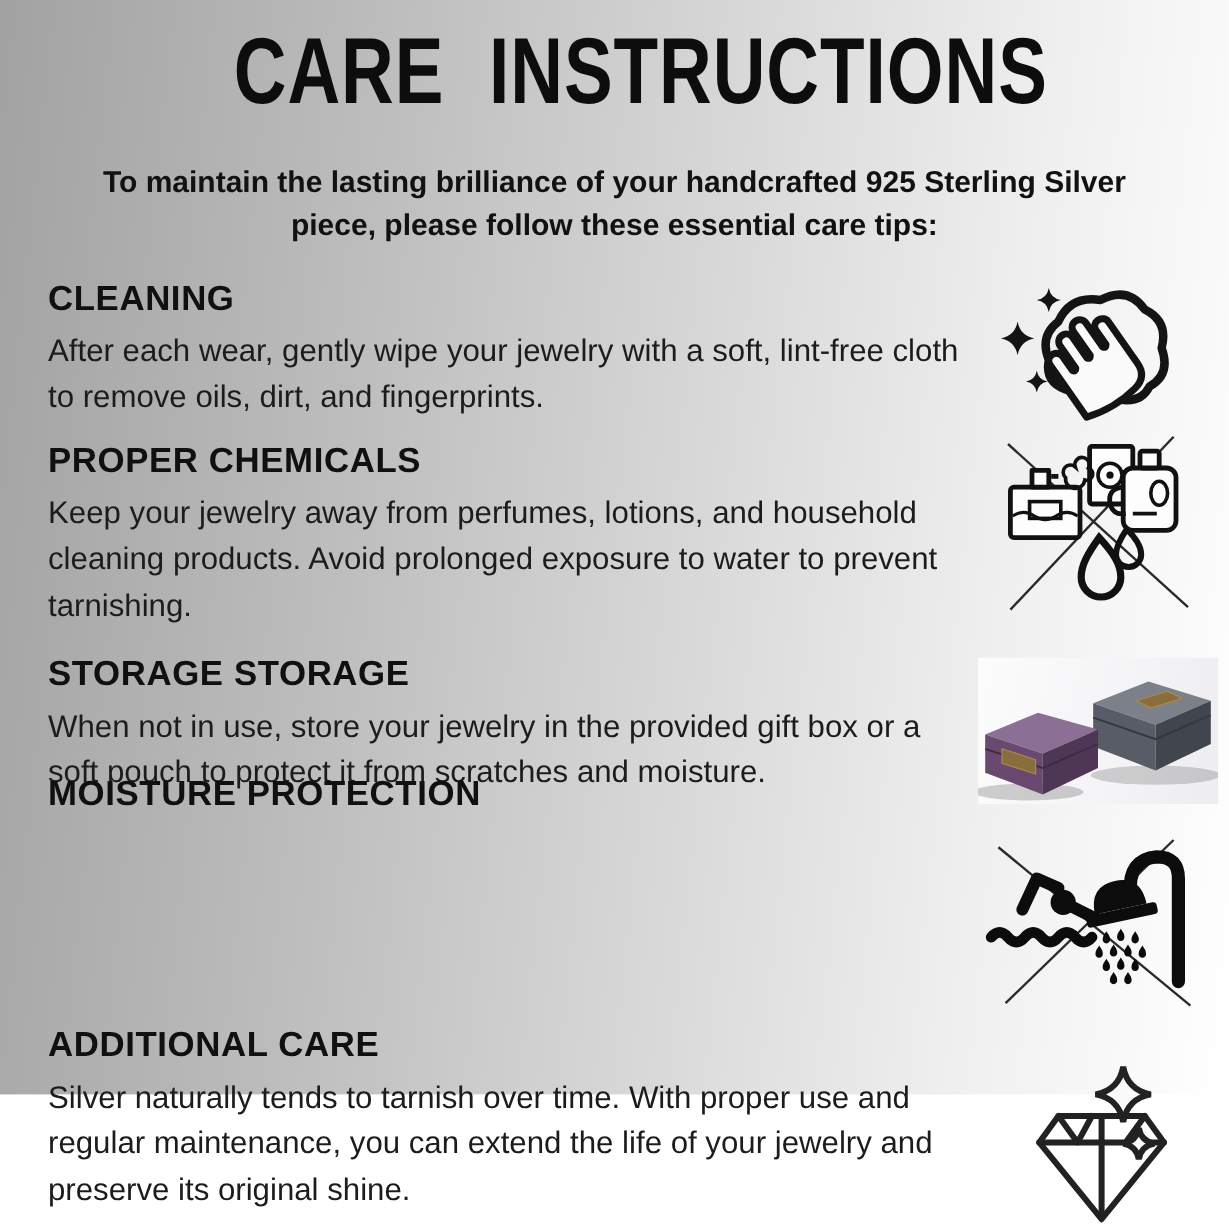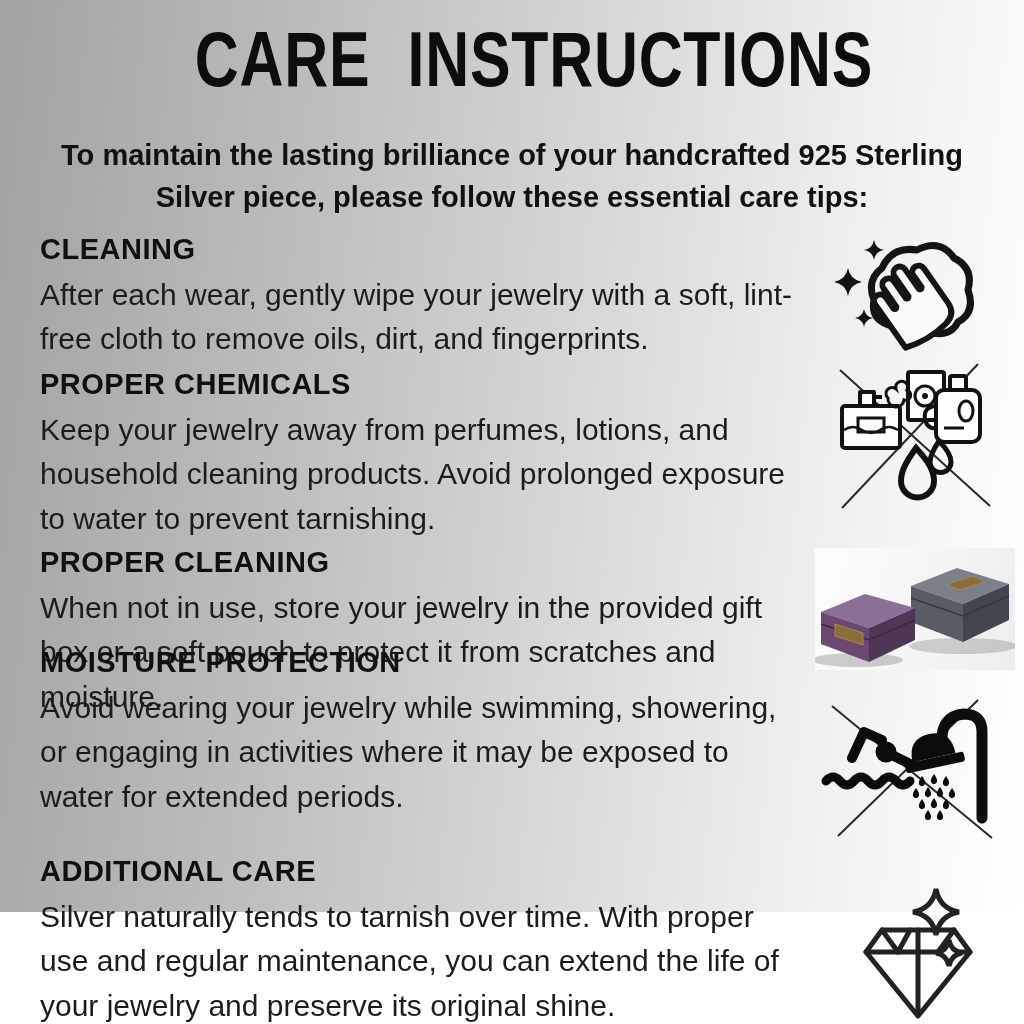--- a/index.html
+++ b/index.html
@@ -12,25 +12,25 @@
     padding-left:44px;
   }
   .title{
     position:absolute;top:14px;left:0;right:0;margin:0;
     text-align:center;font-size:78px;font-weight:800;letter-spacing:1px;
     word-spacing:0.32em;transform:scaleX(0.78);transform-origin:center;
     color:#0d0d0d;white-space:nowrap;
   }
   .intro{
     position:absolute;top:134px;left:52px;width:920px;margin:0;
-    text-align:center;font-size:29px;font-weight:700;line-height:1.45;color:#111;
+    text-align:center;font-size:25px;font-weight:700;line-height:1.45;color:#111;
   }
   .sec{position:absolute;left:40px;width:770px;text-align:left;}
   .sec h2{margin:0 0 7px 0;font-size:29px;font-weight:800;letter-spacing:0.5px;color:#101010;}
-  .sec p{margin:0;font-size:30px;font-weight:400;line-height:1.48;color:#1c1c1c;}
+  .sec p{margin:0;font-size:26px;font-weight:400;line-height:1.48;color:#1c1c1c;}
   .sec-cleaning{top:233px;}
   .sec-chemicals{top:368px;}
   .sec-storage{top:546px;}
   .sec-moisture{top:646px;}
   .sec-additional{top:855px;}
   .icon{position:absolute;}
   .icon-cleaning{left:822px;top:230px;width:155px;height:122px;}
   .icon-chemicals{left:832px;top:356px;width:165px;height:160px;}
   .icon-storage{left:815px;top:548px;width:200px;height:122px;
     background:linear-gradient(105deg,#fcfcfd 0%,#f4f4f6 60%,#ededf0 100%);}
@@ -51,27 +51,26 @@
     <h2>CLEANING</h2>
     <p>After each wear, gently wipe your jewelry with a soft, lint-free cloth to remove oils, dirt, and fingerprints.</p>
   </section>
 
   <section class="sec sec-chemicals">
     <h2>PROPER CHEMICALS</h2>
     <p>Keep your jewelry away from perfumes, lotions, and household cleaning products. Avoid prolonged exposure to water to prevent tarnishing.</p>
   </section>
 
   <section class="sec sec-storage">
-    <h2>PROPER CLEANING</h2>
+    <h2>STORAGE STORAGE</h2>
     <p>When not in use, store your jewelry in the provided gift box or a soft pouch to protect it from scratches and moisture.</p>
   </section>
 
   <section class="sec sec-moisture">
     <h2>MOISTURE PROTECTION</h2>
-    <p>Avoid wearing your jewelry while swimming, showering, or engaging in activities where it may be exposed to water for extended periods.</p>
   </section>
 
   <section class="sec sec-additional">
     <h2>ADDITIONAL CARE</h2>
     <p>Silver naturally tends to tarnish over time. With proper use and regular maintenance, you can extend the life of your jewelry and preserve its original shine.</p>
   </section>
 
   <div class="icon icon-cleaning">
     <svg viewBox="0 0 155 122" width="155" height="122">
       <g fill="#141414">

